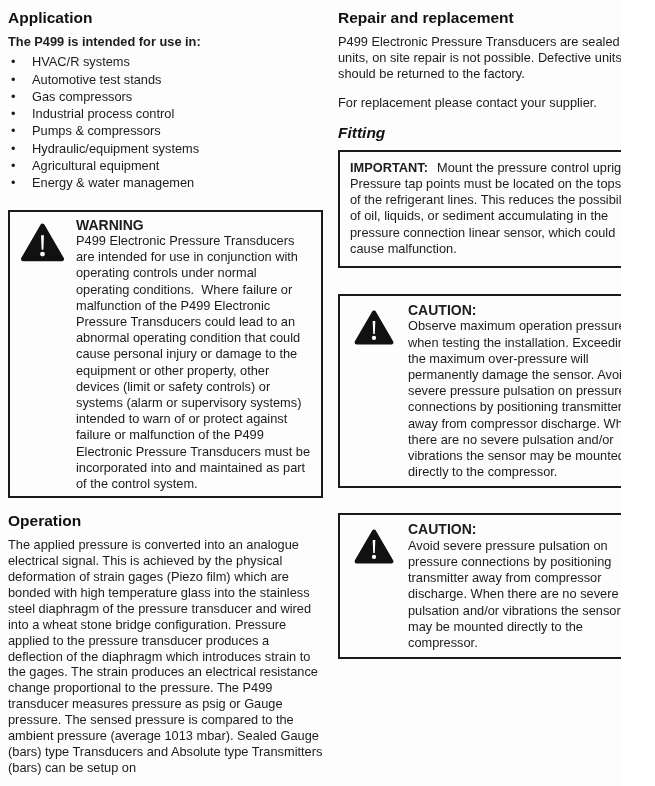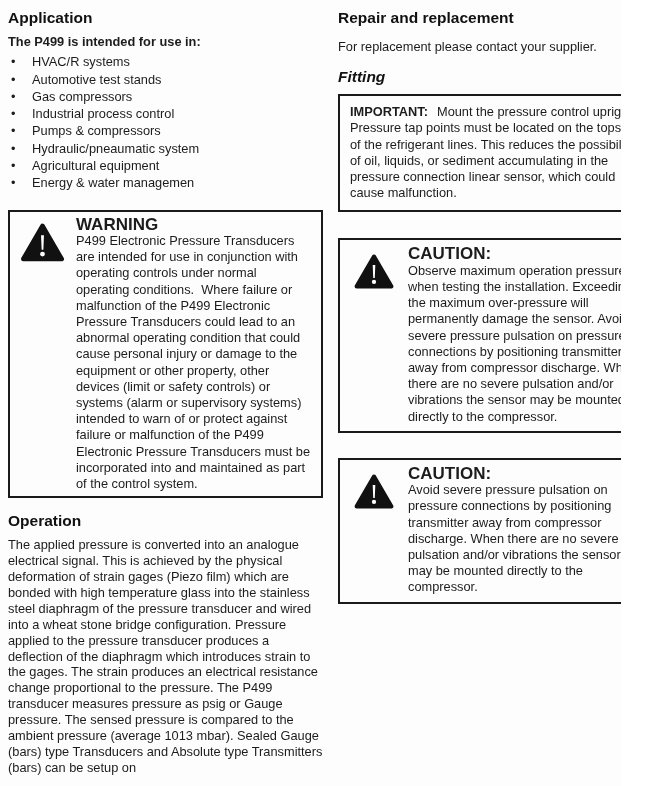--- a/index.html
+++ b/index.html
@@ -56,21 +56,21 @@
   .warning-box {
     margin-top: 18px;
     margin-bottom: 13px;
     padding: 5px 8px 4px 10px;
   }
   .warning-box .alert-icon { width: 56px; padding-top: 5px; flex: none; }
   .warning-box .alert-icon svg { width: 45px; height: 41px; }
 
   .alert-title {
     font-weight: bold;
-    font-size: 17px;
+    font-size: 14px;
     line-height: 16.4px;
   }
   .alert-body {
     font-size: 12.8px;
     line-height: 16.2px;
     margin: 0;
     white-space: pre-wrap;
   }
 
   .important-box {
@@ -124,21 +124,21 @@
       <li>
           <span class="bullet-marker">•</span>
           <span>Industrial process control</span>
         </li>
       <li>
           <span class="bullet-marker">•</span>
           <span>Pumps &amp; compressors</span>
         </li>
       <li>
           <span class="bullet-marker">•</span>
-          <span>Hydraulic/pneaumatic system</span>
+          <span>Hydraulic/equipment systems</span>
         </li>
       <li>
           <span class="bullet-marker">•</span>
           <span>Agricultural equipment</span>
         </li>
       <li>
           <span class="bullet-marker">•</span>
           <span>Energy &amp; water managemen</span>
         </li>
     </ul>
@@ -158,20 +158,21 @@
     </div>
 
     <h2 class="heading operation-heading">Operation</h2>
     <p class="body-text operation-body">The applied pressure is converted into an analogue electrical signal. This is achieved by the physical deformation of strain gages (Piezo film) which are bonded with high temperature glass into the stainless steel diaphragm of the pressure transducer and wired into a wheat stone bridge configuration. Pressure applied to the pressure transducer produces a deflection of the diaphragm which introduces strain to the gages. The strain produces an electrical resistance change proportional to the pressure. The P499 transducer measures pressure as psig or Gauge pressure. The sensed pressure is compared to the ambient pressure (average 1013 mbar). Sealed Gauge (bars) type Transducers and Absolute type Transmitters (bars) can be setup on</p>
 
   </div>
 
   <div class="col col-right">
 
     <h2 class="heading">Repair and replacement</h2>
+    <p class="body-text">P499 Electronic Pressure Transducers are sealed units, on site repair is not possible. Defective units should be returned to the factory.</p>
     <p class="body-text repair-para-2">For replacement please contact your supplier.</p>
 
     <h2 class="heading fitting-heading">Fitting</h2>
 
     <div class="alert-box important-box">
       <p class="alert-body"><span class="important-label">IMPORTANT:</span><span>Mount the pressure control upright. Pressure tap points must be located on the topside of the refrigerant lines. This reduces the possibility of oil, liquids, or sediment accumulating in the pressure connection linear sensor, which could cause malfunction.</span></p>
     </div>
 
     <div class="alert-box caution-box caution-box-1">
       <div class="alert-icon">

